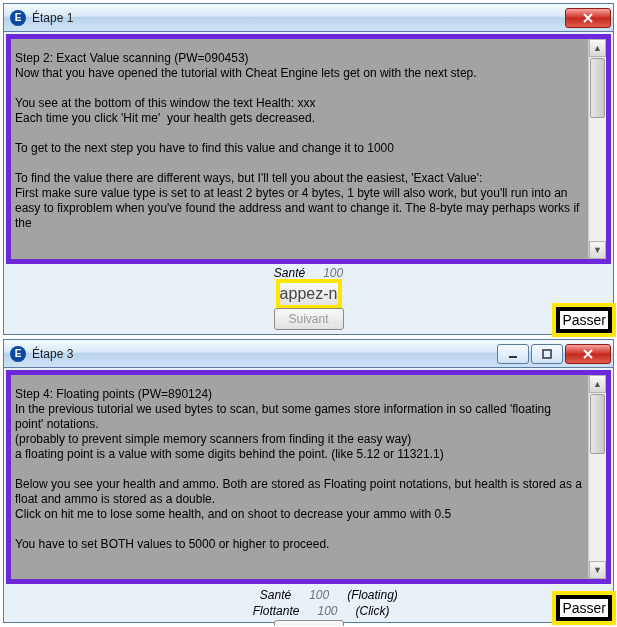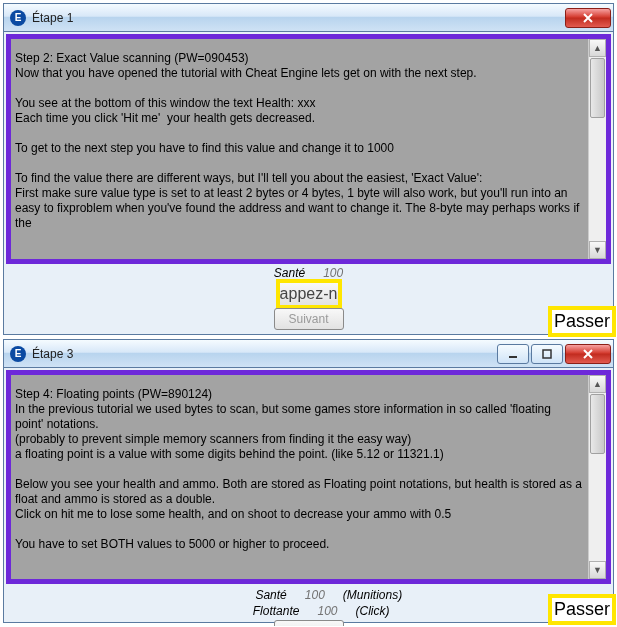--- a/index.html
+++ b/index.html
@@ -95,22 +95,22 @@
     border:1px solid #8a8a8a;
     border-radius:3px;
     font-size:12px;
     color:#444;
     display:flex;align-items:center;justify-content:center;
   }
   .btn.disabled { color:#9a9a9a; }
   .passer {
     position:absolute; bottom:0; right:0;
     background:#fff; padding:1px 2px;
-    font-size:18px; color:#000;
-    border:1px solid #000000;
+    font-size:14px; color:#000;
+    border:5px solid #000000;
   }
   .hl-yellow { outline:4px solid #ffe600; outline-offset:-1px; }
   .hl-cyan   { outline:4px solid #1ea0e6; outline-offset:-1px; }
   .hitcrop {
     width:60px; height:24px; overflow:hidden;
     display:flex;align-items:center;justify-content:center;
     background:linear-gradient(#f8f8f8,#e2e2e2);
     border:1px solid #8a8a8a;
     font-size:16px;color:#444;
   }
@@ -207,21 +207,21 @@
       <div class="scrollbar">
         <div class="sbtn">▲</div>
         <div class="sthumb"></div>
         <div class="strack"></div>
         <div class="sbtn">▼</div>
       </div>
     </div>
     <div class="row" style="margin-top:4px;">
       <span class="lbl" style="width:72px">Santé</span>
       <span class="val">100</span>
-      <span class="suf">(Munitions)</span>
+      <span class="suf">(Floating)</span>
     </div>
     <div class="row">
       <span class="lbl" style="width:72px">Flottante</span>
       <span class="val">100</span>
       <span class="suf">(Click)</span>
     </div>
     <div class="centered">
       <div class="btn disabled">
         <span>Suivant</span>
       </div>

